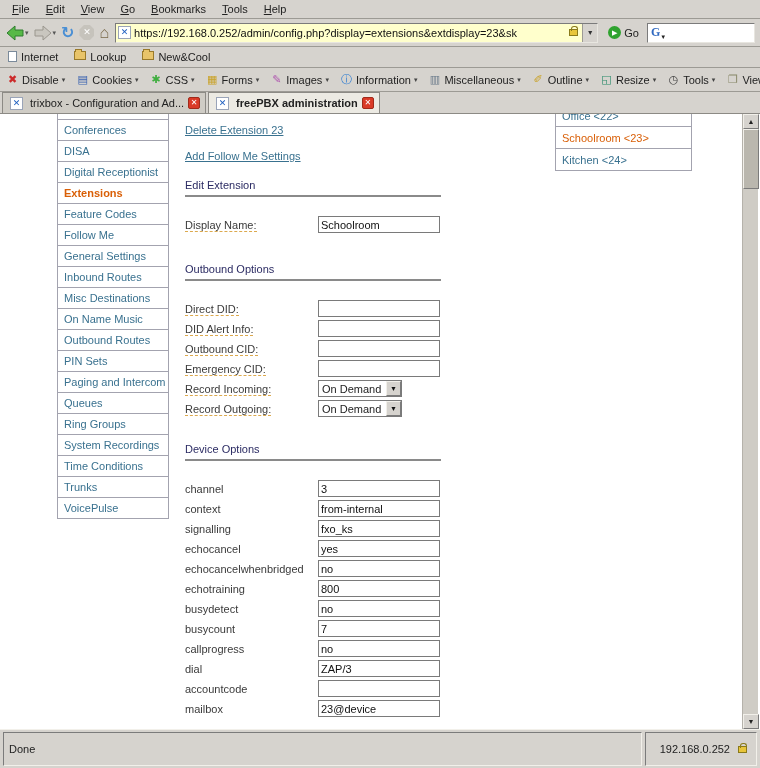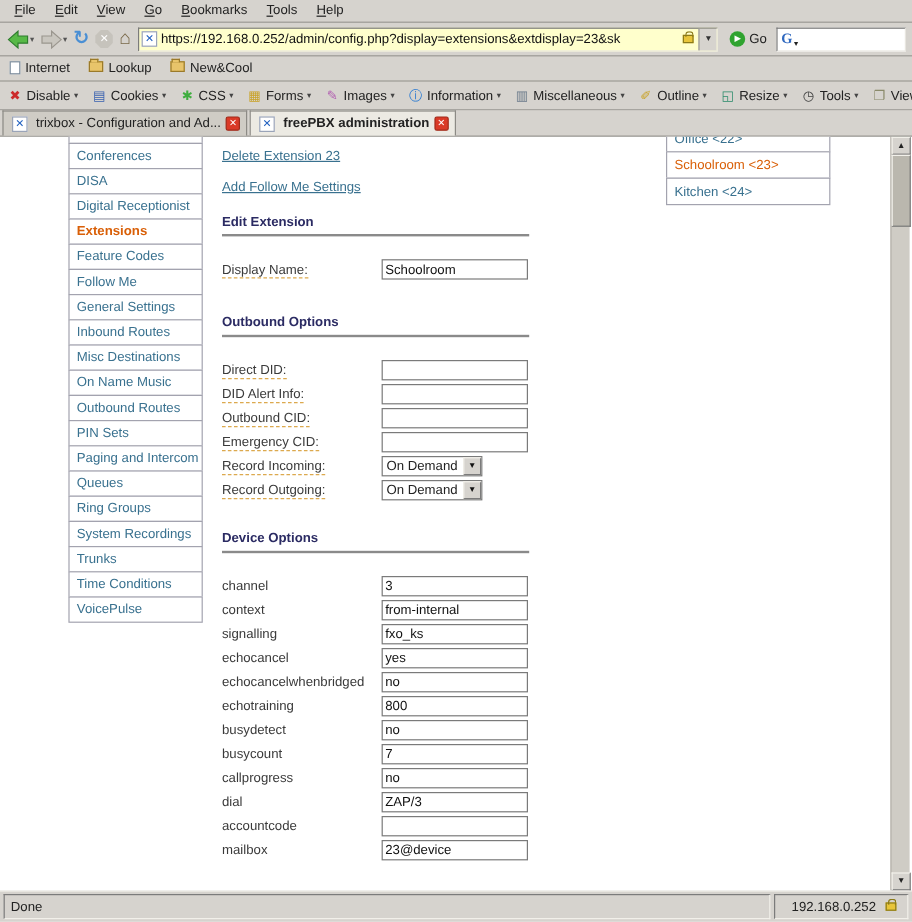--- a/index.html
+++ b/index.html
@@ -62,40 +62,40 @@
     color:#39718f; overflow:hidden; white-space:nowrap; }
   .side-item.active { color:#d95f07; font-weight:bold; }
 
   .extlist { position:absolute; left:555px; top:-9px; width:137px; }
   .ext-item { height:23px; line-height:22px; border:1px solid #a3a3af; margin-top:-1px; padding-left:6px; background:#fff;
     color:#39718f; overflow:hidden; white-space:nowrap; }
   .ext-item.active { color:#d95f07; font-weight:normal; }
 
   .main { position:absolute; left:185px; top:10px; width:256px; }
   .main-links a { display:block; height:13px; margin-bottom:13px; color:#39718f; text-decoration:underline; cursor:pointer; }
-  .section-title { font-weight:bold; color:#2b2b63; margin-top:16px; }
+  .section-title { font-weight:normal; color:#2b2b63; margin-top:16px; }
   .sec1 { margin-top:14px; } .sec2 { margin-top:30px; } .sec3 { margin-top:26px; }
   .section hr { border:none; height:2px; background:#8a8a8a; margin:4px 0 0 0; }
   .rows { margin-top:19px; }
   .frow { display:flex; align-items:center; height:17px; margin-bottom:3px; }
   .flabel { width:133px; color:#3a3a3a; flex:none; }
   .flabel .ltext.hint { border-bottom:1px dashed #dca94e; cursor:help; }
   .tinput { width:122px; height:17px; border:1px solid #7a7a7a; font-family:inherit; font-size:11px; padding:0 2px; background:#fff; color:#111; }
   .sel { width:84px; height:17px; border:1px solid #7a7a7a; background:#fff; display:flex; align-items:center; }
   .sel-text { flex:1; padding-left:3px; overflow:hidden; white-space:nowrap; }
   .sel-btn { width:15px; height:15px; background:#d6d3ce; border:1px solid; border-color:#f2f0ea #7b7b7b #7b7b7b #f2f0ea; font-size:7px; line-height:13px; text-align:center; color:#111; flex:none; }
 
   
   .vscroll { position:absolute; top:0; right:2px; bottom:0; width:16px; background:#cfccc5; border-left:1px solid #b5b2ab; }
   .sc-btn { position:absolute; left:0; width:16px; height:15px; background:#d6d3ce; border:1px solid; border-color:#f2f0ea #7b7b7b #7b7b7b #f2f0ea; font-size:7px; line-height:13px; text-align:center; color:#222; }
   .sc-up { top:0; } .sc-down { bottom:0; }
   .sc-thumb { position:absolute; left:0; top:15px; width:16px; height:60px; background:#bab7ae; border:1px solid; border-color:#f2f0ea #7b7b7b #7b7b7b #f2f0ea; }
 
   
-  .statusbar { height:26px; display:flex; gap:3px; padding:2px 3px; background:#d6d3ce; border-top:1px solid #f2f0ea; }
+  .statusbar { height:39px; display:flex; gap:3px; padding:2px 3px; background:#d6d3ce; border-top:1px solid #f2f0ea; }
   .st-cell { border:1px solid; border-color:#7b7b7b #f2f0ea #f2f0ea #7b7b7b; display:flex; align-items:center; padding:0 5px; }
   .st-left { flex:1; }
   .st-right { width:112px; justify-content:flex-end; gap:4px; }
 </style>
 </head>
 <body>
 
 <div class="window">
 
   <div class="menubar" id="menubar">
@@ -243,22 +243,22 @@
         <div class="side-item">General Settings</div>
         <div class="side-item">Inbound Routes</div>
         <div class="side-item">Misc Destinations</div>
         <div class="side-item">On Name Music</div>
         <div class="side-item">Outbound Routes</div>
         <div class="side-item">PIN Sets</div>
         <div class="side-item">Paging and Intercom</div>
         <div class="side-item">Queues</div>
         <div class="side-item">Ring Groups</div>
         <div class="side-item">System Recordings</div>
+        <div class="side-item">Time Conditions</div>
         <div class="side-item">Trunks</div>
-        <div class="side-item">Time Conditions</div>
         <div class="side-item">VoicePulse</div>
       </div>
 
     <div class="main">
       <div class="main-links" id="mainlinks">
           <a>Delete Extension 23</a>
           <a>Add Follow Me Settings</a>
         </div>
       <div id="sections">
           <div class="section sec1">

